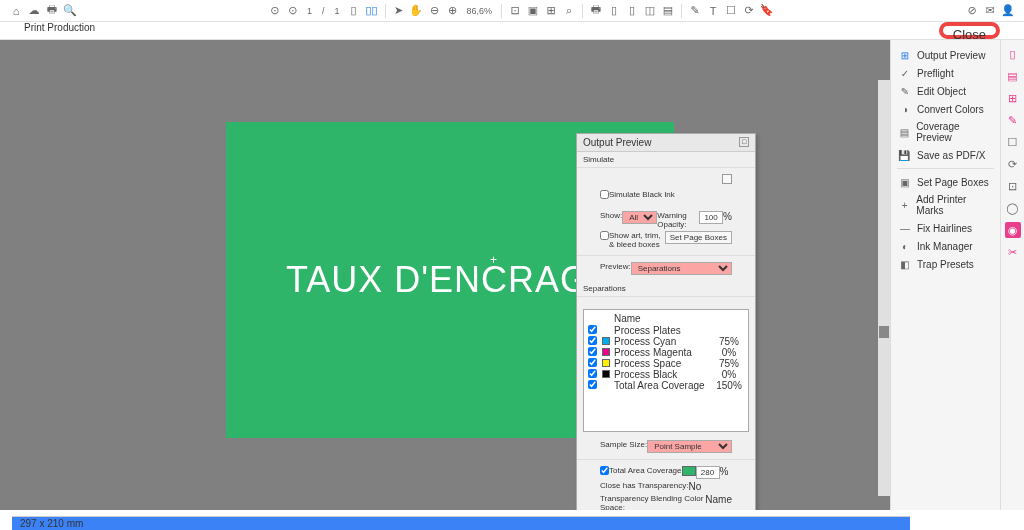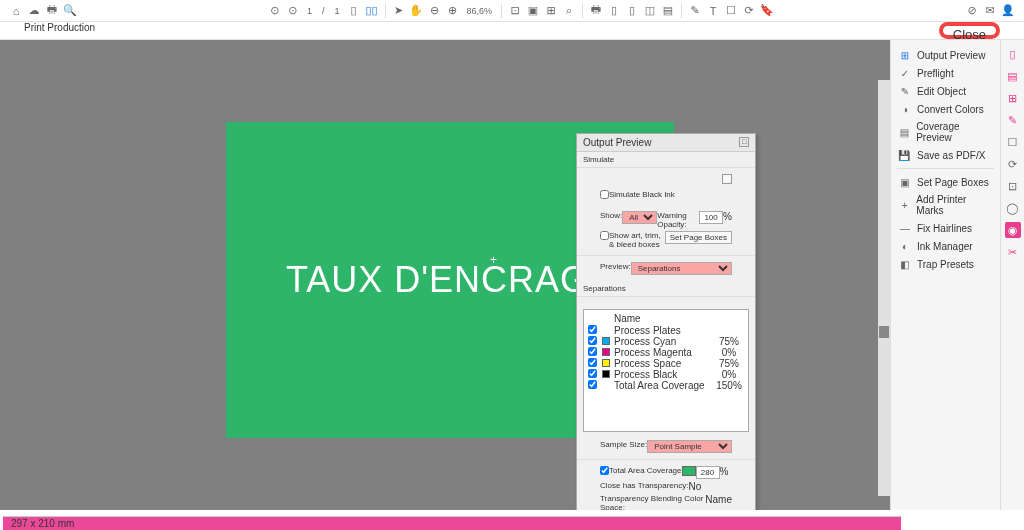--- a/index.html
+++ b/index.html
@@ -44,21 +44,21 @@
 .sep-head .c2{width:12px}
 .sep-head .c3{flex:1}
 .sep-head .c4{width:30px;text-align:right}
 .sep-row{display:flex;align-items:center;font-size:8px;padding:0 2px}
 .sep-row .c1{width:14px}
 .sep-row .c2{width:12px}
 .sep-row .c3{flex:1}
 .sep-row .c4{width:30px;text-align:center}
 .swatch{width:8px;height:8px;border:1px solid #666;display:inline-block}
 .tac-chip{width:14px;height:10px;background:#2eb56a;border:1px solid #666;display:inline-block}
-.statusbar{position:absolute;bottom:0;left:3px;height:14px;background:#ec4899;border-top:1px solid #ccc;padding:0 8px;display:flex;align-items:center;font-size:8px;width:898px}
+.statusbar{position:absolute;bottom:0;left:12px;height:14px;background:#3b82f6;border-top:1px solid #ccc;padding:0 8px;display:flex;align-items:center;font-size:8px;width:898px}
 .scroll-v{position:absolute;right:134px;top:40px;width:12px;bottom:14px;background:#e0e0e0}
 .scroll-thumb{position:absolute;left:1px;right:1px;top:246px;height:12px;background:#888}
 </style>
 </head>
 <body>
 
 <div class="toolbar">
   <span class="tb-icon">⌂</span>
   <span class="tb-icon">☁</span>
   <span class="tb-icon">🖶</span>

